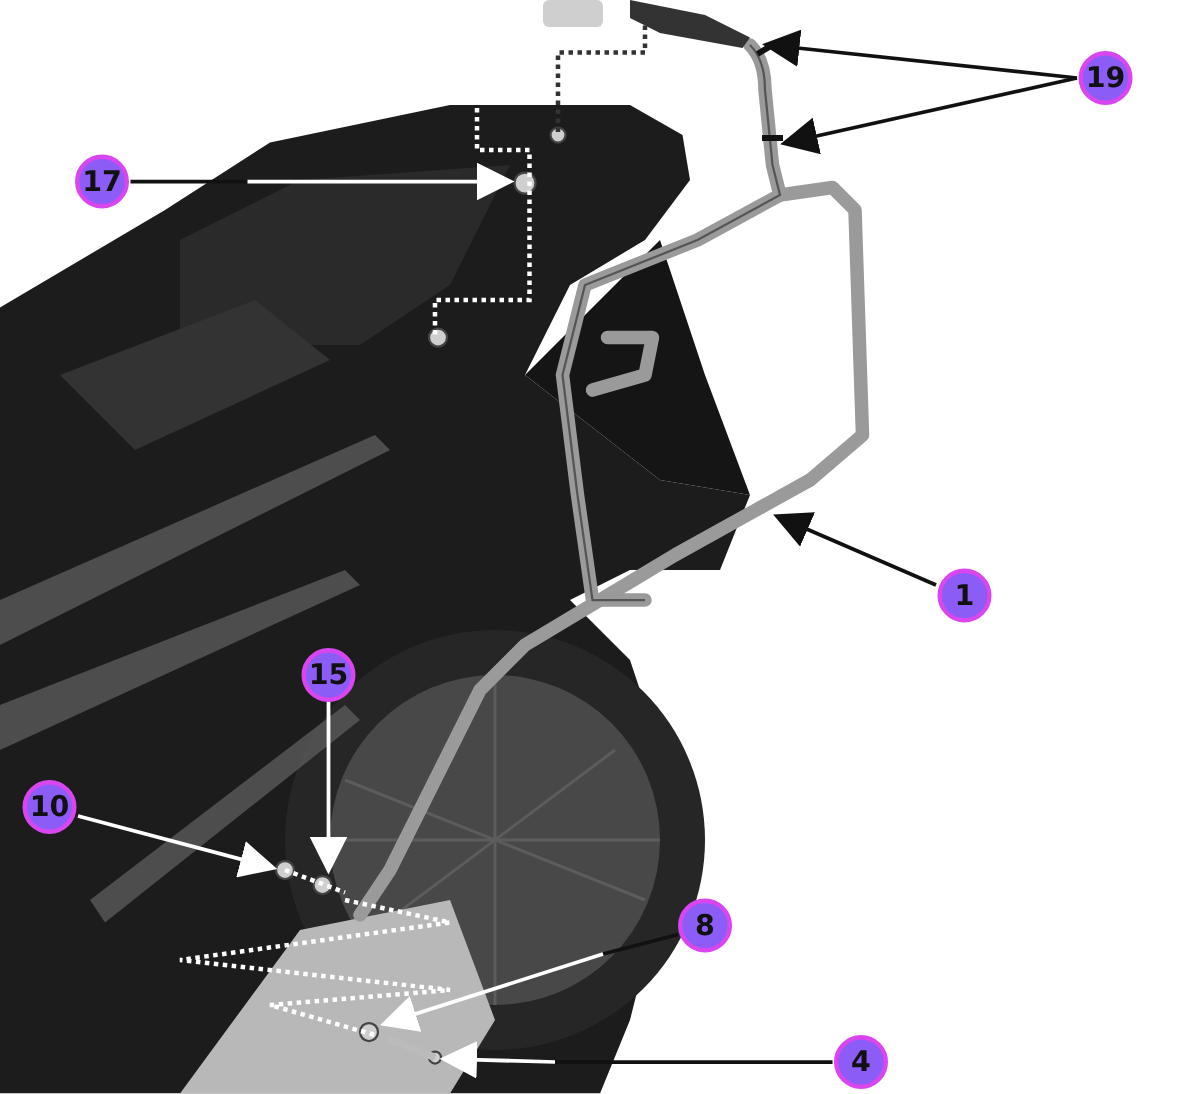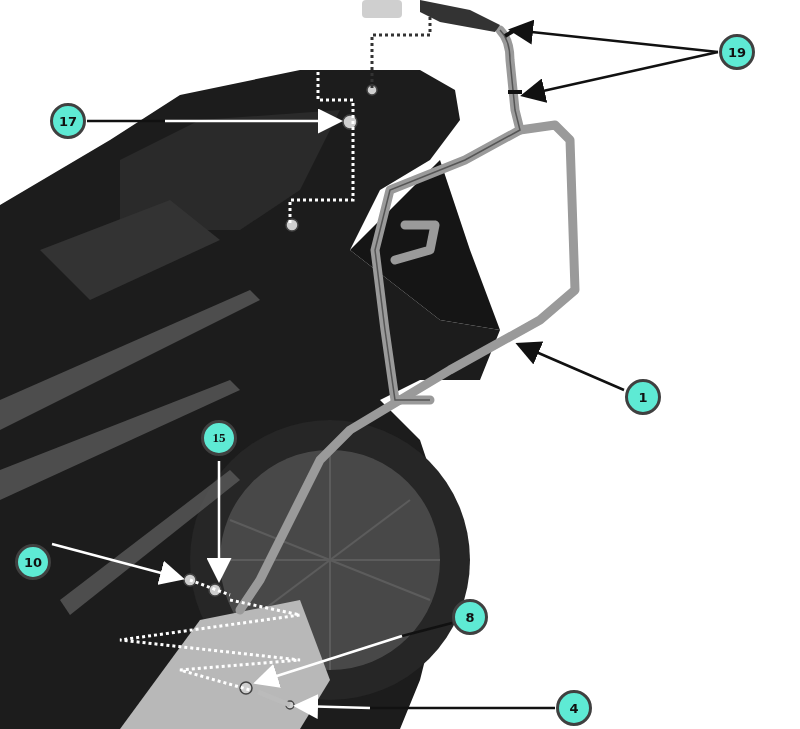--- a/index.html
+++ b/index.html
@@ -1,19 +1,19 @@
 <!DOCTYPE html>
 <html><head>
 <meta charset="utf-8">
 <style>
   html,body{margin:0;padding:0;background:#ffffff;}
   body{width:800px;height:729px;overflow:hidden;position:relative;font-family:"DejaVu Sans",sans-serif;}
   #stage{position:absolute;left:0;top:0;width:800px;height:729px;}
-  .callout{position:absolute;width:36px;height:36px;border:3px solid #404040;border-radius:50%;background:#5eead4;
-    display:flex;align-items:center;justify-content:center;font-weight:bold;font-size:13px;color:#111;box-sizing:border-box;}
+  .callout{position:absolute;width:36px;height:36px;border:3px solid #d946ef;border-radius:50%;background:#8b5cf6;
+    display:flex;align-items:center;justify-content:center;font-weight:bold;font-size:19px;color:#111;box-sizing:border-box;}
 </style>
 </head>
 <body>
 
 <div id="stage">
   <svg width="800" height="729" viewBox="0 0 800 729">
 
     <path d="M0 205 L110 140 L180 95 L300 70 L420 70 L455 90 L460 120 L430 160 L380 190 L350 250 L440 320 L500 330 L480 380 L420 380 L380 400 L420 440 L440 500 L440 600 L420 680 L400 729 L0 729 Z" fill="#1c1c1c"></path>
 
     <path d="M120 160 L200 120 L340 110 L300 190 L240 230 L120 230 Z" fill="#2a2a2a"></path>
@@ -94,17 +94,17 @@
       <line x1="452" y1="623" x2="402" y2="636" stroke="#111"></line>
       <line x1="402" y1="636" x2="258" y2="682" stroke="#fff" marker-end="url(#aw)"></line>
       <line x1="555" y1="708" x2="370" y2="708" stroke="#111"></line>
       <line x1="370" y1="708" x2="298" y2="706" stroke="#fff" marker-end="url(#aw)"></line>
     </g>
   </svg>
 
   <div class="callout" style="left:625px;top:379px;">1</div>
   <div class="callout" style="left:556px;top:690px;">4</div>
   <div class="callout" style="left:452px;top:599px;">8</div>
-  <div class="callout" style="left:15px;top:544px;">10</div>
+  <div class="callout" style="left:15px;top:520px;">10</div>
   <div class="callout" style="left:50px;top:103px;">17</div>
-  <div class="callout" style="left:201px;top:420px;font-family:Liberation Serif, serif;">15</div>
+  <div class="callout" style="left:201px;top:432px;">15</div>
   <div class="callout" style="left:719px;top:34px;">19</div>
 </div>
 
 </body></html>

